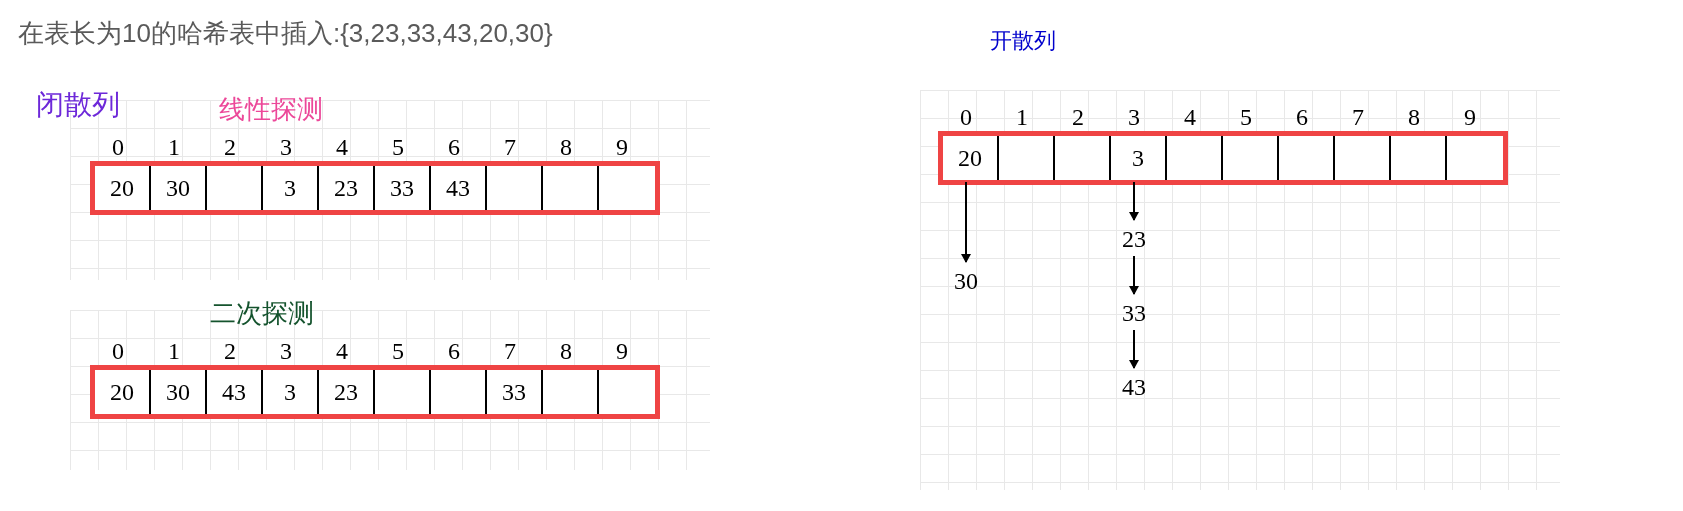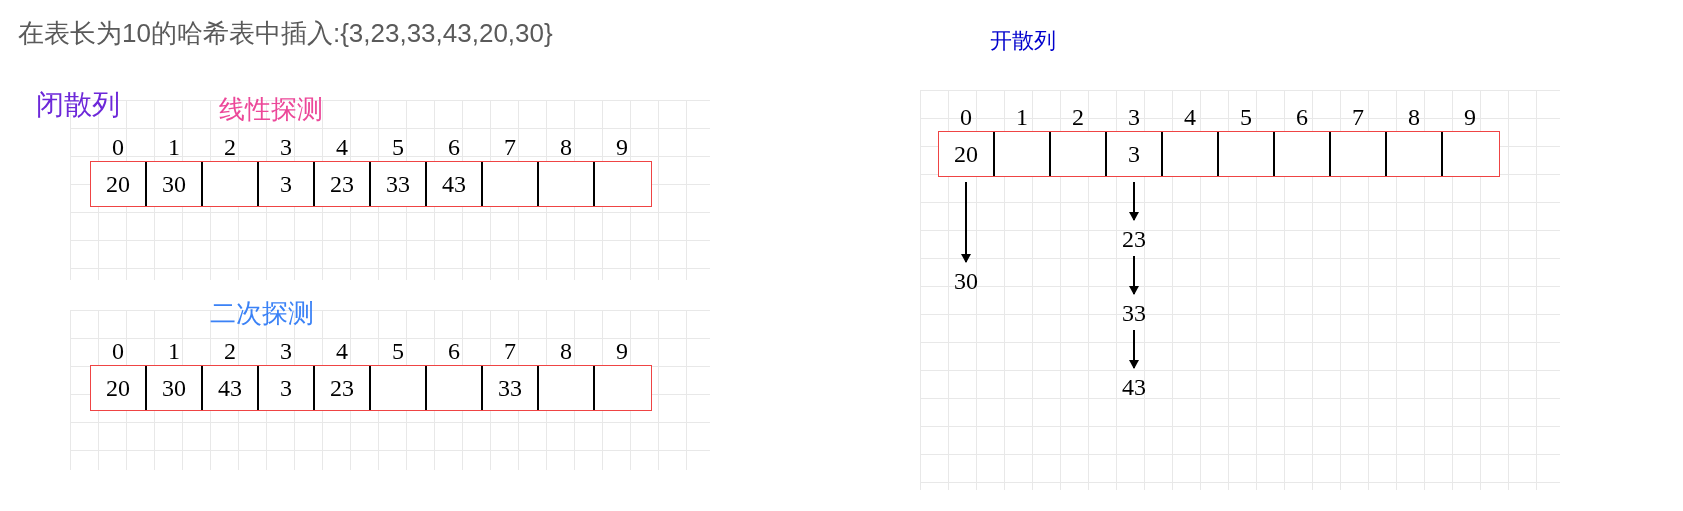--- a/index.html
+++ b/index.html
@@ -33,42 +33,42 @@
     .closed-title {
       position: absolute; left: 36px; top: 86px;
       color: #6d28d9; font-size: 28px;
     }
     .linear-title {
       position: absolute; left: 210px; top: 92px;
       color: #ec4899; font-size: 26px; margin-left: 9px;
     }
     .quad-title {
       position: absolute; left: 210px; top: 296px;
-      color: #3b82f6; font-size: 26px;
+      color: #14532d; font-size: 26px;
     }
     .open-title {
       position: absolute; left: 990px; top: 26px;
       color: #0000cc; font-size: 22px;
     }
 
     .hash-table {
       position: absolute;
     }
     .hash-table .indices {
       display: flex;
     }
     .hash-table .idx {
       width: 56px;
       text-align: center;
       font-size: 24px;
       color: #000;
     }
     .hash-table .cells {
       display: flex;
-      border: 1px solid #ef4444;
+      border: 5px solid #ef4444;
       justify-content: flex-end;
     }
     .hash-table .cell {
       width: 56px;
       height: 44px;
       border-right: 2px solid #000;
       display: flex;
       align-items: center;
       justify-content: center;
       font-size: 24px;

